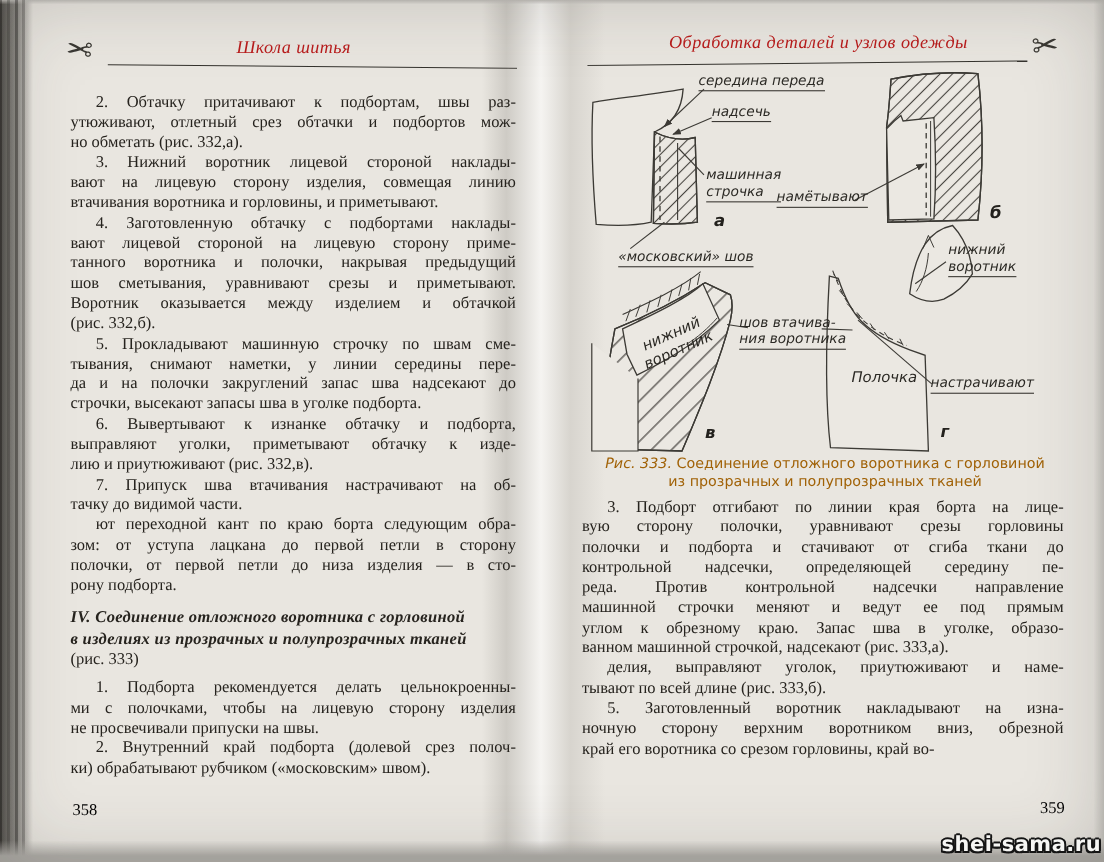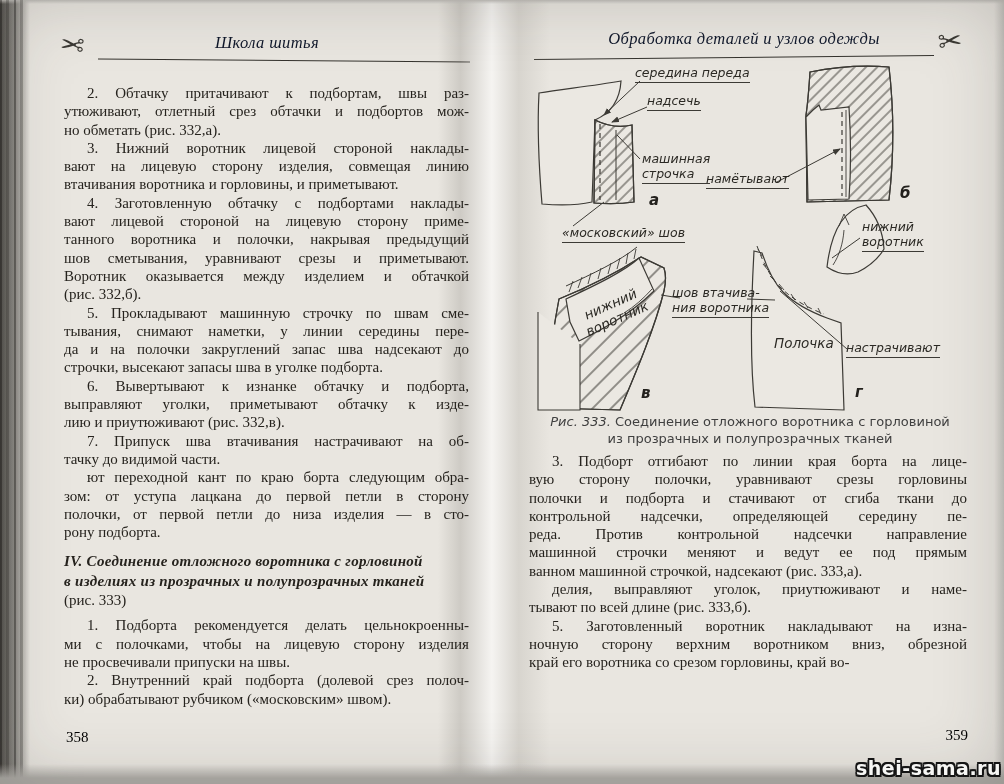--- a/index.html
+++ b/index.html
@@ -14,21 +14,21 @@
   #gutter{position:absolute;left:438px;top:0;width:112px;height:784px;z-index:5;
     background:linear-gradient(90deg,rgba(0,0,0,0) 0%,rgba(110,107,100,.22) 20%,rgba(255,255,255,.55) 48%,rgba(170,167,160,.28) 72%,rgba(0,0,0,0) 100%);}
   #edge-bottom{position:absolute;left:0;bottom:0;width:1004px;height:20px;z-index:32;
     background:linear-gradient(180deg,rgba(176,174,169,0) 0%,#b0aea9 70%);}
   #edge-right{position:absolute;right:0;top:0;width:10px;height:784px;z-index:30;
     background:linear-gradient(270deg,#c7c5c0,rgba(199,197,192,0));}
   #edge-top{position:absolute;left:0;top:0;width:1004px;height:4px;z-index:30;
     background:linear-gradient(180deg,#c3c1bc,rgba(195,193,188,0));}
 
   .running-title{position:absolute;text-align:center;font:italic 16.5px/20px "Liberation Serif",serif;
-    color:#0f172a;letter-spacing:.4px;}
+    color:#b91c1c;letter-spacing:.4px;}
   .head-rule{position:absolute;height:0;border-top:1.6px solid #35332e;}
   .scissors{position:absolute;font-size:29px;color:#3a3833;display:inline-block;z-index:6;
     font-family:"DejaVu Sans",sans-serif;}
   .scissors.flip{transform:scaleX(-1) rotate(-6deg);}
   .scissors.norm{transform:rotate(-6deg);}
 
   .page-text{position:absolute;font:15px/18.3px "Liberation Serif",serif;color:#26231e;z-index:6;}
   .para{margin:0;padding:0;}
   .tline{display:block;text-align:justify;text-align-last:justify;}
   .tline:last-child{text-align-last:left;}
@@ -40,21 +40,21 @@
 
   #figure{position:absolute;left:528px;top:60px;width:452px;height:352px;z-index:6;}
   #figure svg{position:absolute;left:0;top:0;}
   .flabel{position:absolute;font:italic 12.5px/1.18 "DejaVu Sans",sans-serif;color:#2b2924;
     white-space:pre-line;z-index:7;}
   .ul{border-bottom:1.2px solid #3c3a35;padding-bottom:1px;}
   .dletter{position:absolute;font:italic bold 15px/15px "DejaVu Sans",sans-serif;color:#23211d;z-index:7;}
   .rot{transform:rotate(-24deg);text-align:center;font-size:13.5px;}
 
   .caption{position:absolute;left:529px;top:413px;width:442px;text-align:center;z-index:6;
-    font:13px/17px "DejaVu Sans",sans-serif;color:#404040;}
+    font:13px/17px "DejaVu Sans",sans-serif;color:#a16207;}
   .caption .it{font-style:italic;}
 
   #watermark{position:absolute;right:3px;bottom:5px;z-index:45;
     font:bold 19px/22px "DejaVu Sans",sans-serif;color:#f6f6f4;letter-spacing:.5px;
     text-shadow:-1.6px -1.6px 0 #151515,1.6px -1.6px 0 #151515,-1.6px 1.6px 0 #151515,
                  1.6px 1.6px 0 #151515,0 -1.8px 0 #151515,0 1.8px 0 #151515,
                 -1.8px 0 0 #151515,1.8px 0 0 #151515;}
 </style>
 </head>
 <body>
@@ -230,20 +230,21 @@
   </div>
 
   <div class="page-text" style="left:529px;top:452px;width:438px;">
     <p class="para">
         <span class="tline">3. Подборт отгибают по линии края борта на лице-</span>
         <span class="tline">вую сторону полочки, уравнивают срезы горловины</span>
         <span class="tline">полочки и подборта и стачивают от сгиба ткани до</span>
         <span class="tline">контрольной надсечки, определяющей середину пе-</span>
         <span class="tline">реда. Против контрольной надсечки направление</span>
         <span class="tline">машинной строчки меняют и ведут ее под прямым</span>
+        <span class="tline">углом к обрезному краю. Запас шва в уголке, образо-</span>
         <span class="tline">ванном машинной строчкой, надсекают (рис. 333,а).</span>
       </p>
     <p class="para">
         <span class="tline">делия, выправляют уголок, приутюживают и наме-</span>
         <span class="tline">тывают по всей длине (рис. 333,б).</span>
       </p>
     <p class="para">
         <span class="tline">5. Заготовленный воротник накладывают на изна-</span>
         <span class="tline">ночную сторону верхним воротником вниз, обрезной</span>
         <span class="tline">край его воротника со срезом горловины, край во-</span>

